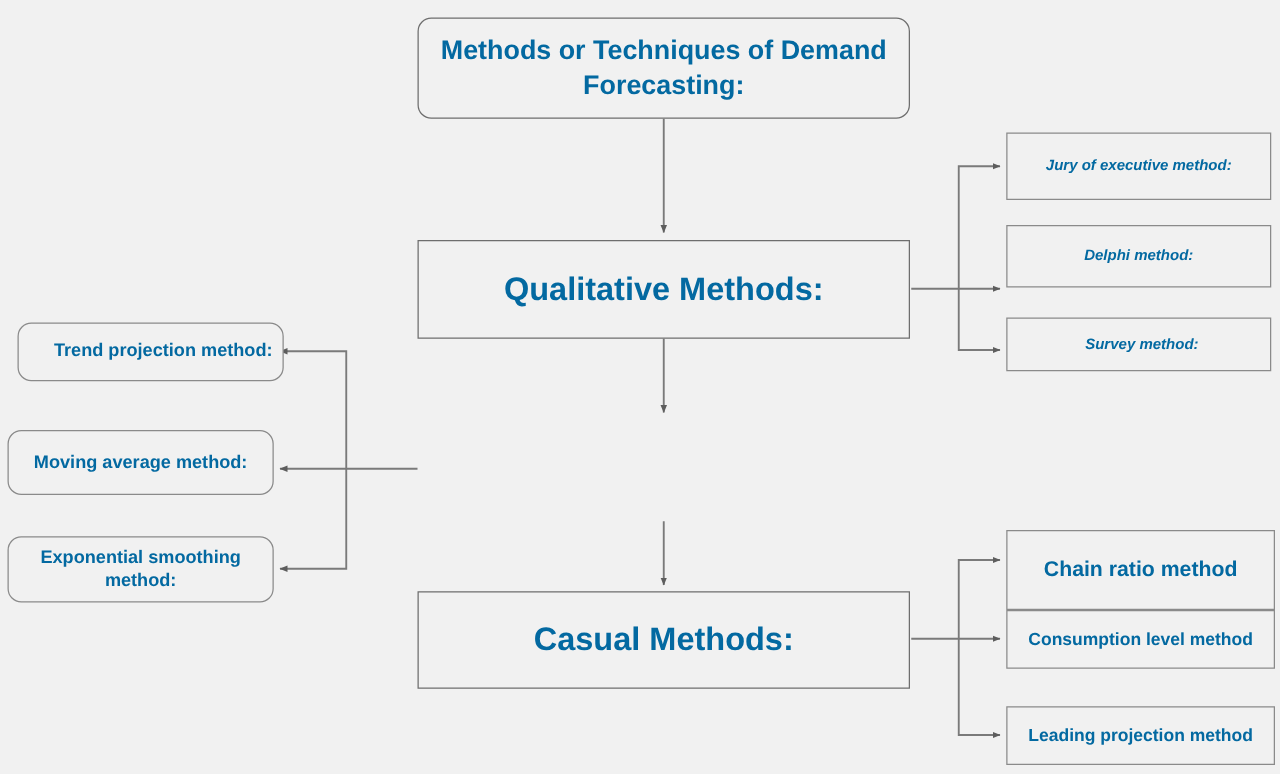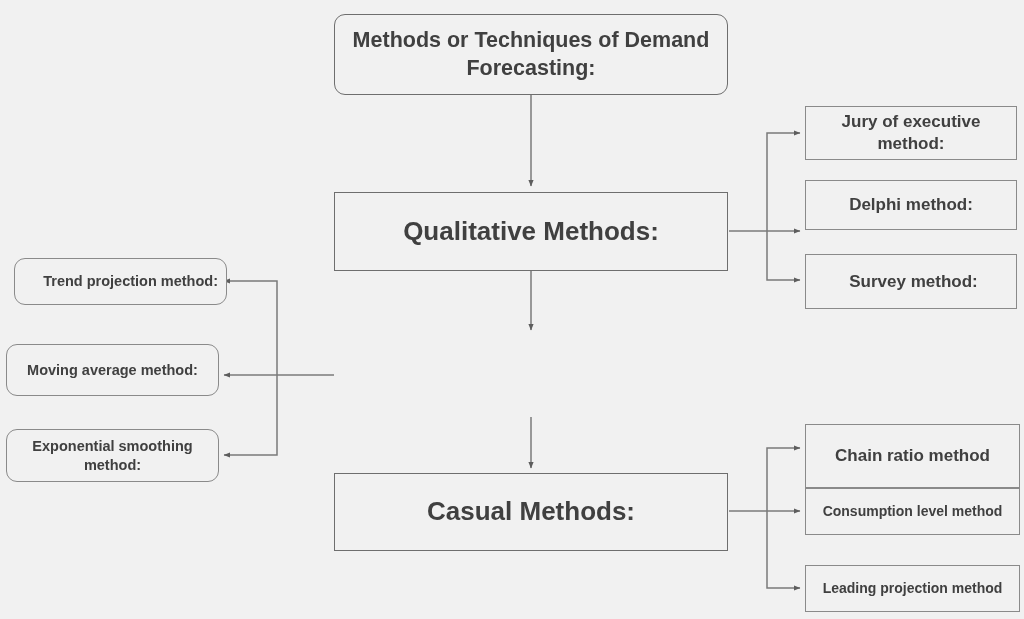--- a/index.html
+++ b/index.html
@@ -30,35 +30,35 @@
   }
   .node {
     position: absolute;
     box-sizing: border-box;
     background: #f1f1f1;
     border: 1.6px solid #8a8a8a;
     display: flex;
     align-items: center;
     justify-content: center;
     text-align: center;
-    color: #404040;
+    color: #0369a1;
     font-weight: bold;
     line-height: 1.28;
     padding: 2px 8px;
     z-index: 2;
   }
   .node.rounded {
     border-radius: 11px;
   }
   .node.dark-border {
     border-color: #6e6e6e;
   }
   .t-root   { font-size: 21.5px; }
   .t-main   { font-size: 26px; }
-  .t-right  { font-size: 17px; }
+  .t-right  { font-size: 12px; font-style: italic; }
   .t-left   { font-size: 14.5px; }
   .t-chain  { font-size: 17px; }
   .t-small  { font-size: 14px; }
 </style>
 </head>
 <body>
 
 <div id="canvas">
 
   <svg id="edges" viewBox="0 0 1024 619">
@@ -106,21 +106,21 @@
   </div>
 
   <div class="node t-right" style="left:805px; top:106px; width:212px; height:54px;">
     <span>Jury of executive method:</span>
   </div>
 
   <div class="node t-right" style="left:805px; top:180px; width:212px; height:50px;">
     <span>Delphi method:</span>
   </div>
 
-  <div class="node t-right" style="left:805px; top:254px; width:212px; height:55px;padding-left:13px;">
+  <div class="node t-right" style="left:805px; top:254px; width:212px; height:43px;padding-left:13px;">
     <span>Survey method:</span>
   </div>
 
   <div class="node rounded t-left" style="left:14px; top:258px; width:213px; height:47px;justify-content:flex-end;">
     <span>Trend projection method:</span>
   </div>
 
   <div class="node rounded t-left" style="left:6px; top:429px; width:213px; height:53px;">
     <span>Exponential smoothing method:</span>
   </div>

